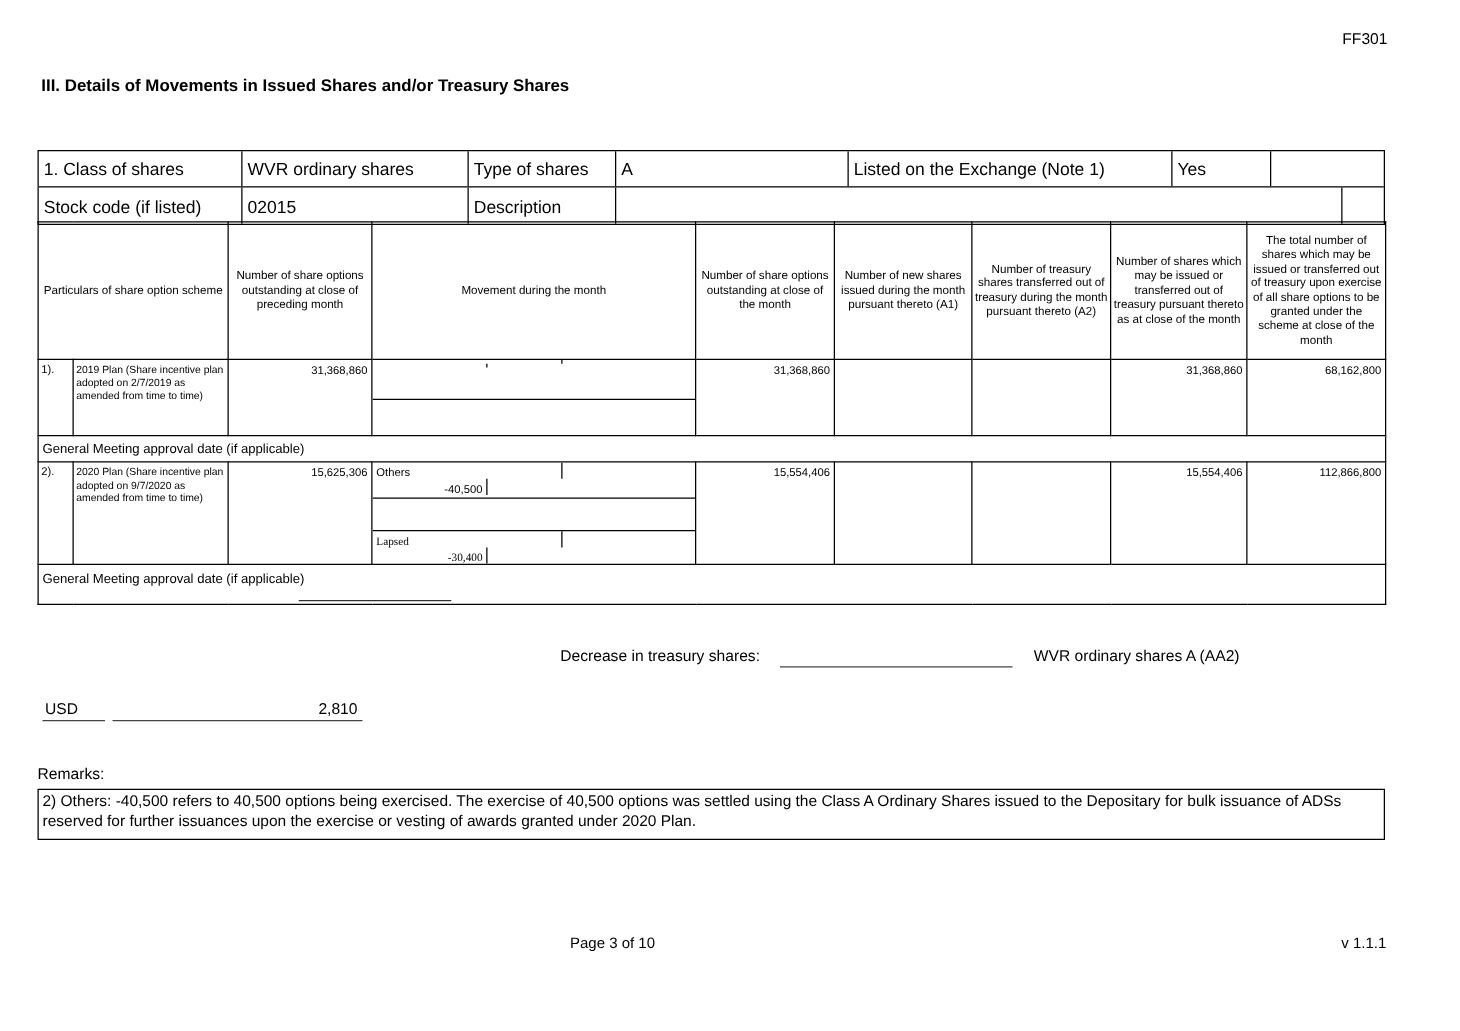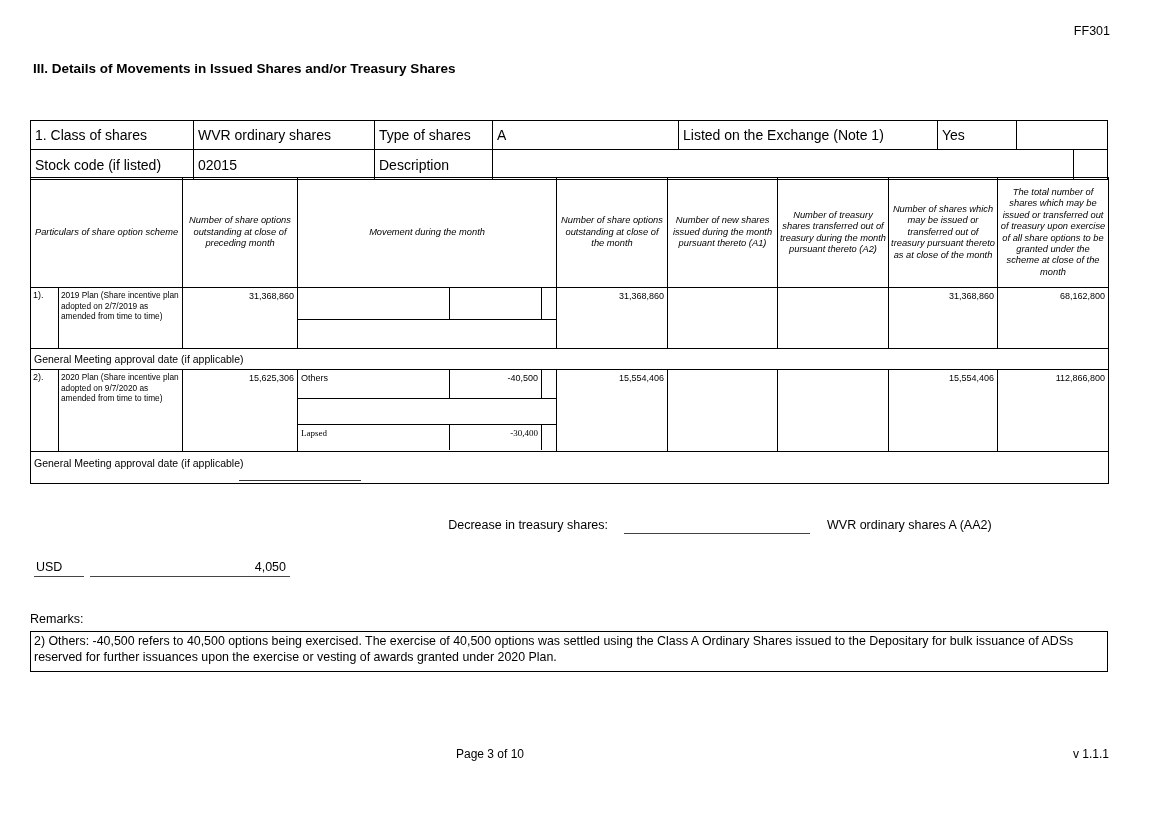--- a/index.html
+++ b/index.html
@@ -23,26 +23,26 @@
   
   .otbl-wrap { position:absolute; left:30px; top:177px; }
   .otbl { border-collapse:collapse; table-layout:fixed; width:1078px; }
   .otbl td { border:1px solid #000; padding:0; vertical-align:top; overflow:hidden; }
   tr.h-head { height:110px; }
   tr.h-r1 { height:61px; }
   tr.h-gm1 { height:21px; }
   tr.h-r2 { height:82px; }
   tr.h-gm2 { height:32px; }
   .hc { font-size:9.3px; text-align:center; vertical-align:middle !important;
-        padding:2px 1px !important; line-height:1.23;font-style:italic; }
+        padding:2px 1px !important; line-height:1.23; }
   .idx { font-size:9px; padding:2px !important; }
   .pcell { font-size:8.3px; padding:2px 1px 2px 2px !important; line-height:1.28; }
   .num { font-size:9px; text-align:right; padding:3px 3px 0 0 !important; }
   .mvcell { padding:0 !important; }
-  .mv-row { display:flex; }
+  .mv-row { display:flex;flex-direction:column; }
   .mv-b { border-bottom:1px solid #000; }
   .mv-bt { border-top:1px solid #000;font-family:Liberation Serif, serif; }
   .mv-lab { width:152px; border-right:1px solid #000; font-size:9px; padding:3px 0 0 3px; }
   .mv-val { width:92px; border-right:1px solid #000; font-size:9px; text-align:right; padding:3px 3px 0 0; }
   .gm td { font-size:10.5px; vertical-align:middle !important; padding-left:3px !important; }
   .gm2wrap { position:relative; height:26px; padding-top:2px; }
   .gm-underline { position:absolute; left:205px; bottom:0; width:122px; border-bottom:1px solid #333; }
 
   
   .summary { position:absolute; left:30px; top:506px; width:1078px; }
@@ -171,21 +171,21 @@
   </div>
 
   <div class="summary">
     <div class="srow">
       <div class="slabel">Decrease in treasury shares:</div>
       <div class="sline"></div>
       <div class="sclass">WVR ordinary shares A (AA2)</div>
     </div>
     <div class="srow">
       <div class="susd">USD</div>
-      <div class="samount">4,050</div>
+      <div class="samount">2,810</div>
     </div>
   </div>
 
   <div class="remarks-label">Remarks:</div>
   <div class="remarks-box">
     <span>2) Others: -40,500 refers to 40,500 options being exercised. The exercise of 40,500 options was settled using the Class A Ordinary Shares issued to the Depositary for bulk issuance of ADSs reserved for further issuances upon the exercise or vesting of awards granted under 2020 Plan.</span>
   </div>
 
   <div class="footer">
     <span class="pageno">Page 3 of 10</span>

